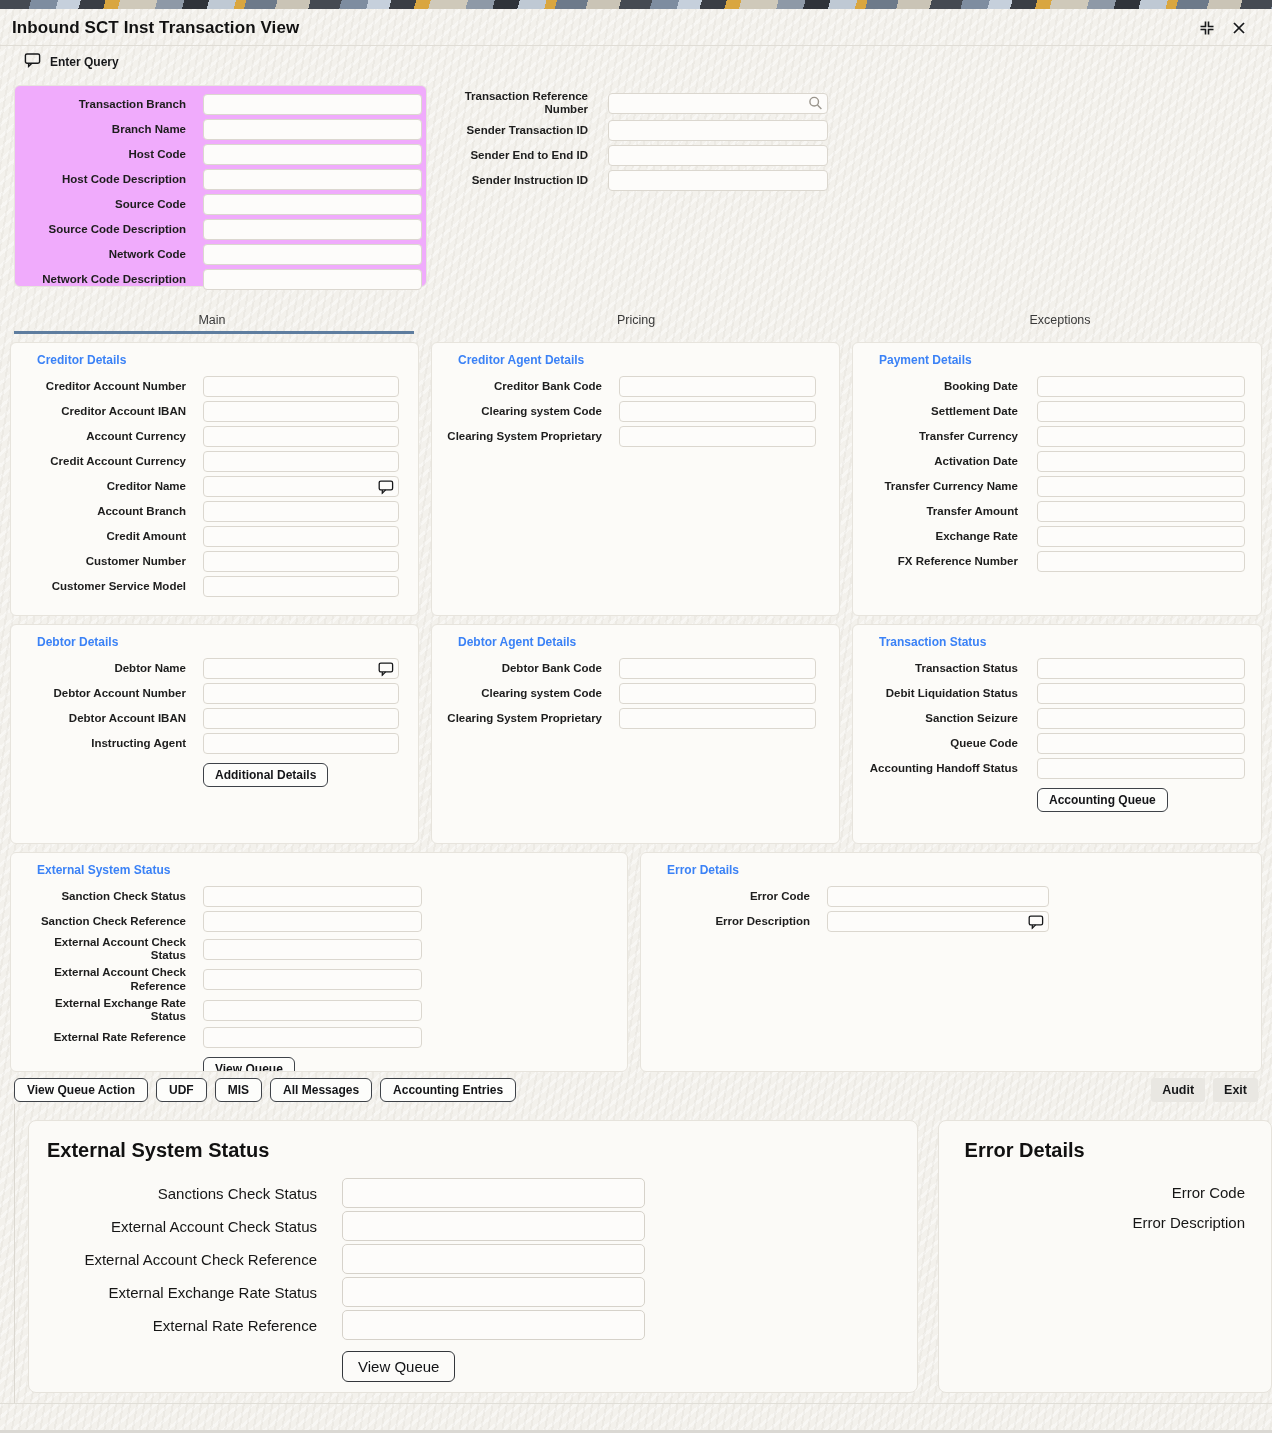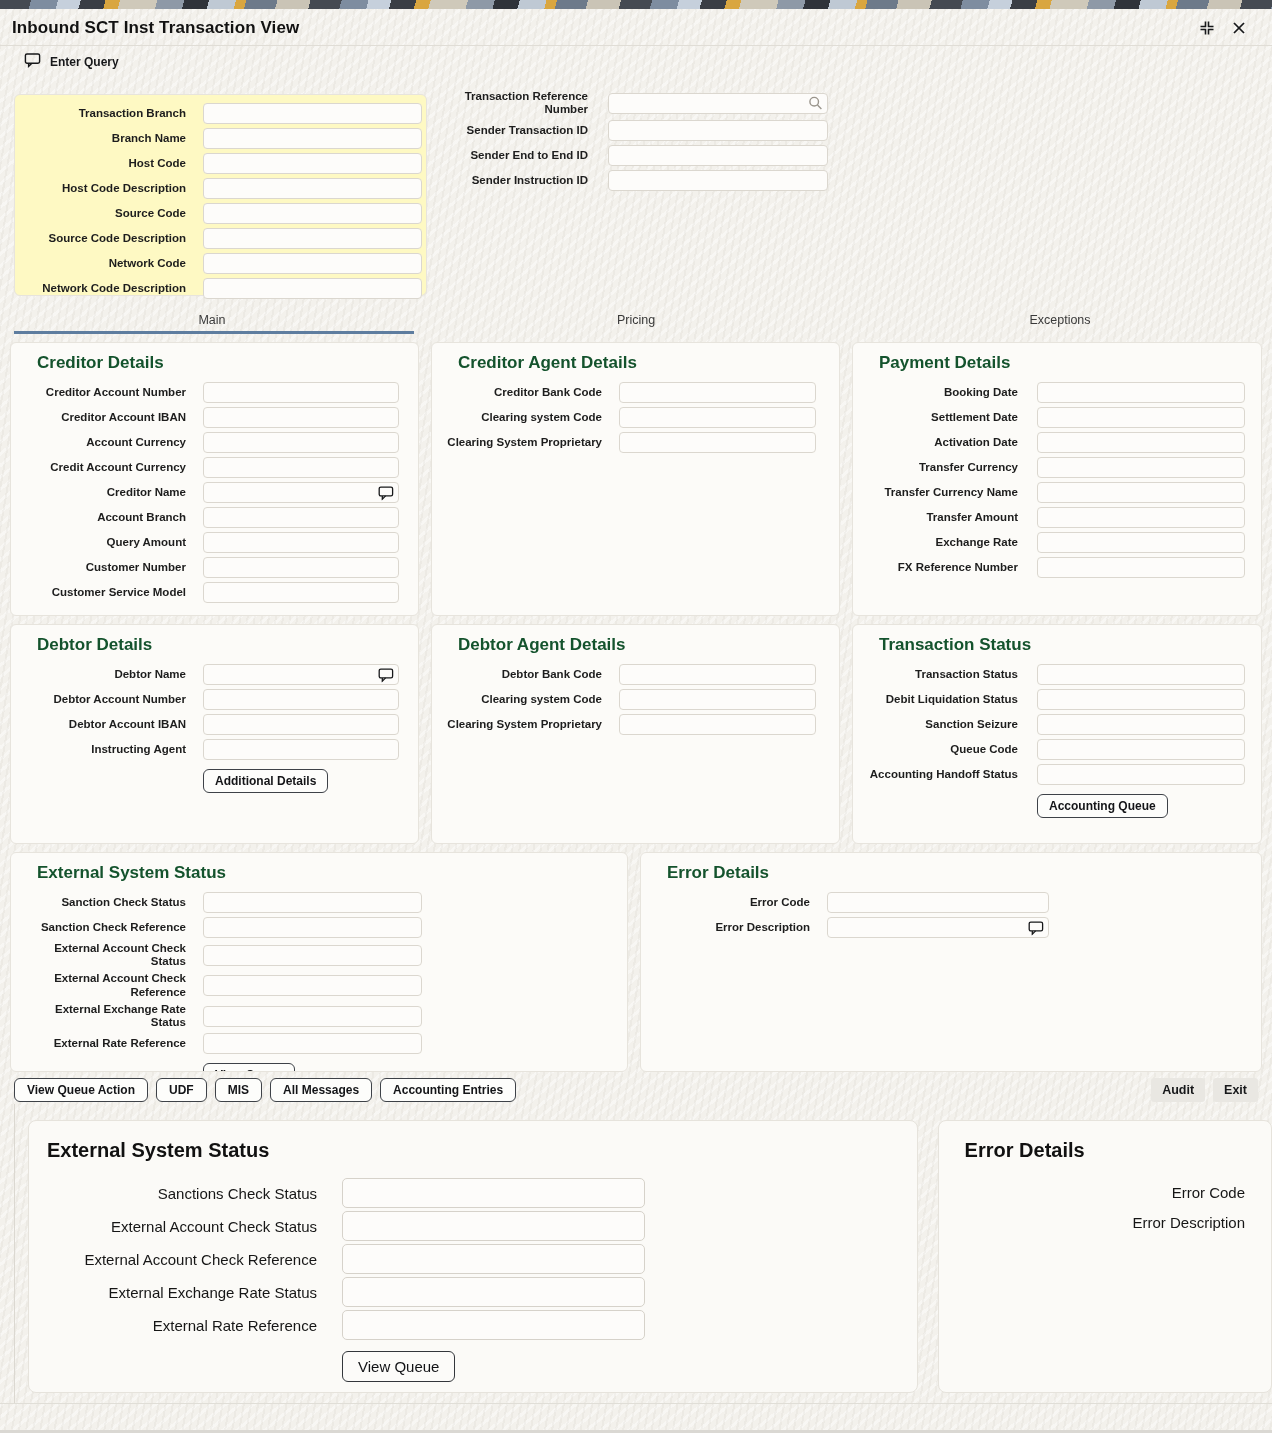--- a/index.html
+++ b/index.html
@@ -21,22 +21,22 @@
   }
   .titlebar { display:flex; align-items:center; padding:9px 24px 7px 12px; border-bottom:1px solid #e0ddd6; }
   .titlebar h1 { margin:0; font-size:17px; font-weight:700; color:#121212; letter-spacing:.1px; }
   .win-icons { margin-left:auto; display:flex; gap:13px; align-items:center; }
   .wicon { display:inline-flex; cursor:pointer; padding:2px; }
   .enter-query { display:flex; align-items:center; gap:9px; padding:6px 0 6px 24px; cursor:pointer; }
   .enter-query .eq-label { font-size:12px; font-weight:700; color:#17181a; }
 
   
   .query-area { position:relative; height:216px; }
-  .qcard { position:absolute; left:14px; top:16px; width:413px; height:202px;
-    background:#fef9c3; border:1px solid #e7e4dd; border-radius:6px; padding:8px 6px 0 6px; }
+  .qcard { position:absolute; left:14px; top:7px; width:413px; height:202px;
+    background:#f0abfc; border:1px solid #e7e4dd; border-radius:6px; padding:8px 6px 0 6px; }
   .qcard { --lw:165px; --gap:17px; --iw:219px; }
   .qright { position:absolute; left:452px; top:12px; width:390px; --lw:136px; --gap:20px; --iw:220px; }
 
   .frow { display:flex; align-items:center; margin-bottom:4px; min-height:21px; }
   .flabel { width:var(--lw); text-align:right; font-weight:700; font-size:11.5px; line-height:1.15;
     color:#1d1d1d; margin-right:var(--gap,17px); flex:0 0 var(--lw); }
   .field { position:relative; width:var(--iw); flex:0 0 var(--iw); height:21px;
     background:#fdfcfa; border:1px solid #dbd7cf; border-radius:4px; }
   .field input { position:absolute; inset:0; width:100%; height:100%; border:0; background:transparent;
     padding:0 22px 0 6px; font:12px "Liberation Sans",sans-serif; color:#222; outline:none; }
@@ -46,21 +46,21 @@
   .tabbar { display:flex; height:29px; margin-top:11px; }
   .tab { flex:1; display:flex; align-items:center; justify-content:center; font-size:12.5px; color:#3a3a3a; position:relative; cursor:pointer; }
   .tab.active::after { content:""; position:absolute; left:14px; right:10px; bottom:0; height:3px; background:#5e7d9f; }
 
   
   .grid3 { display:grid; grid-template-columns:409px 409px 410px; column-gap:12px; margin:8px 0 8px 10px; }
   .grid3.r1 { height:274px; }
   .grid3.r2 { height:220px; }
   .grid2 { display:grid; grid-template-columns:618px 622px; column-gap:12px; height:220px; margin:0 0 6px 10px; }
   .card { background:#fcfbf8; border:1px solid #e7e4dd; border-radius:6px; padding:10px 8px; overflow:hidden; }
-  .ptitle { margin:0 0 9px 18px; font-size:17px; font-weight:700; color:#14532d; }
+  .ptitle { margin:0 0 9px 18px; font-size:12px; font-weight:700; color:#3b82f6; }
   #slot-creditor, #slot-debtor { --lw:167px; --iw:196px; --gap:17px; }
   #slot-creditor-agent, #slot-debtor-agent { --lw:162px; --iw:197px; --gap:17px; }
   #slot-payment, #slot-transaction { --lw:157px; --iw:208px; --gap:19px; }
   #slot-ess { --lw:167px; --iw:219px; --gap:17px; }
   #slot-error { --lw:161px; --iw:222px; --gap:17px; }
 
   .inline-btn { display:inline-block; margin:5px 0 0 calc(var(--lw) + var(--gap)); background:#fdfdfb;
     border:1.5px solid #3e4248; border-radius:6px; padding:4px 11px; font:700 12px "Liberation Sans",sans-serif;
     color:#141518; cursor:pointer; }
 
@@ -260,21 +260,21 @@
           </span>
         </div>
       </div>
       <div class="frow">
         <label class="flabel">Account Branch</label>
         <div class="field">
           <input style="">
         </div>
       </div>
       <div class="frow">
-        <label class="flabel">Query Amount</label>
+        <label class="flabel">Credit Amount</label>
         <div class="field">
           <input style="">
         </div>
       </div>
       <div class="frow">
         <label class="flabel">Customer Number</label>
         <div class="field">
           <input style="">
         </div>
       </div>
@@ -314,27 +314,27 @@
           <input style="">
         </div>
       </div>
       <div class="frow">
         <label class="flabel">Settlement Date</label>
         <div class="field">
           <input style="">
         </div>
       </div>
       <div class="frow">
+        <label class="flabel">Transfer Currency</label>
+        <div class="field">
+          <input style="">
+        </div>
+      </div>
+      <div class="frow">
         <label class="flabel">Activation Date</label>
-        <div class="field">
-          <input style="">
-        </div>
-      </div>
-      <div class="frow">
-        <label class="flabel">Transfer Currency</label>
         <div class="field">
           <input style="">
         </div>
       </div>
       <div class="frow">
         <label class="flabel">Transfer Currency Name</label>
         <div class="field">
           <input style="">
         </div>
       </div>

